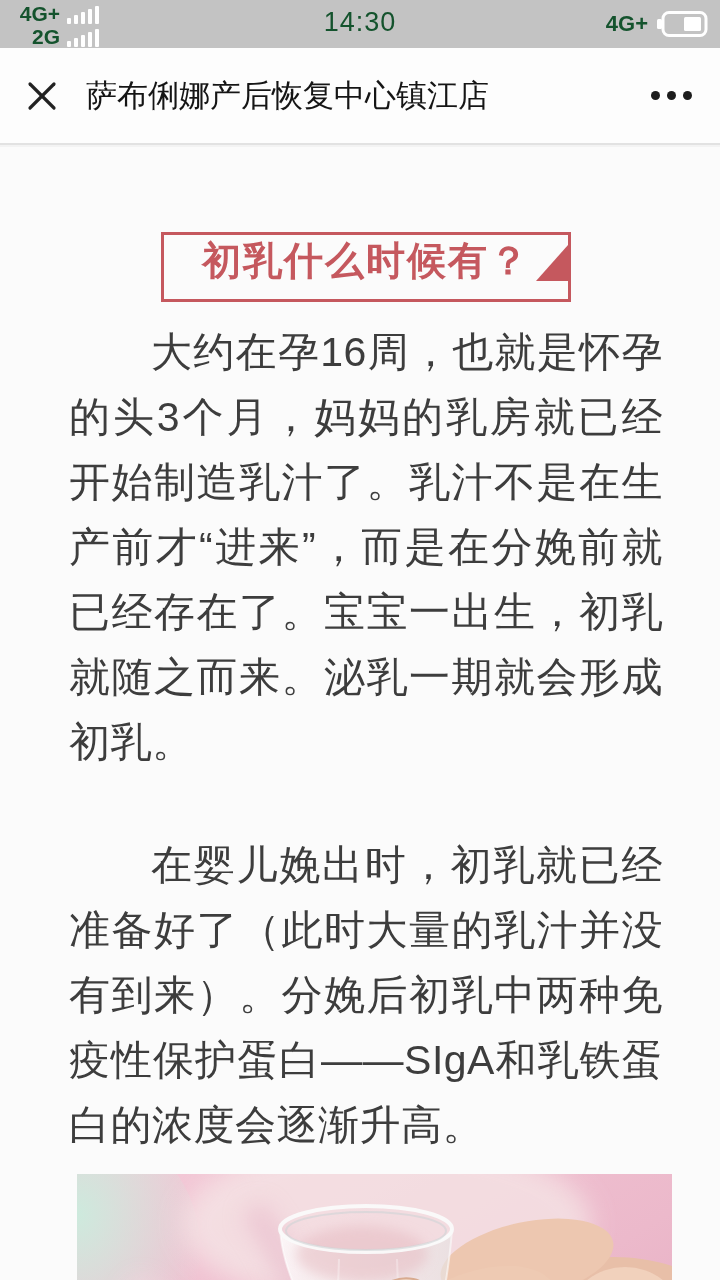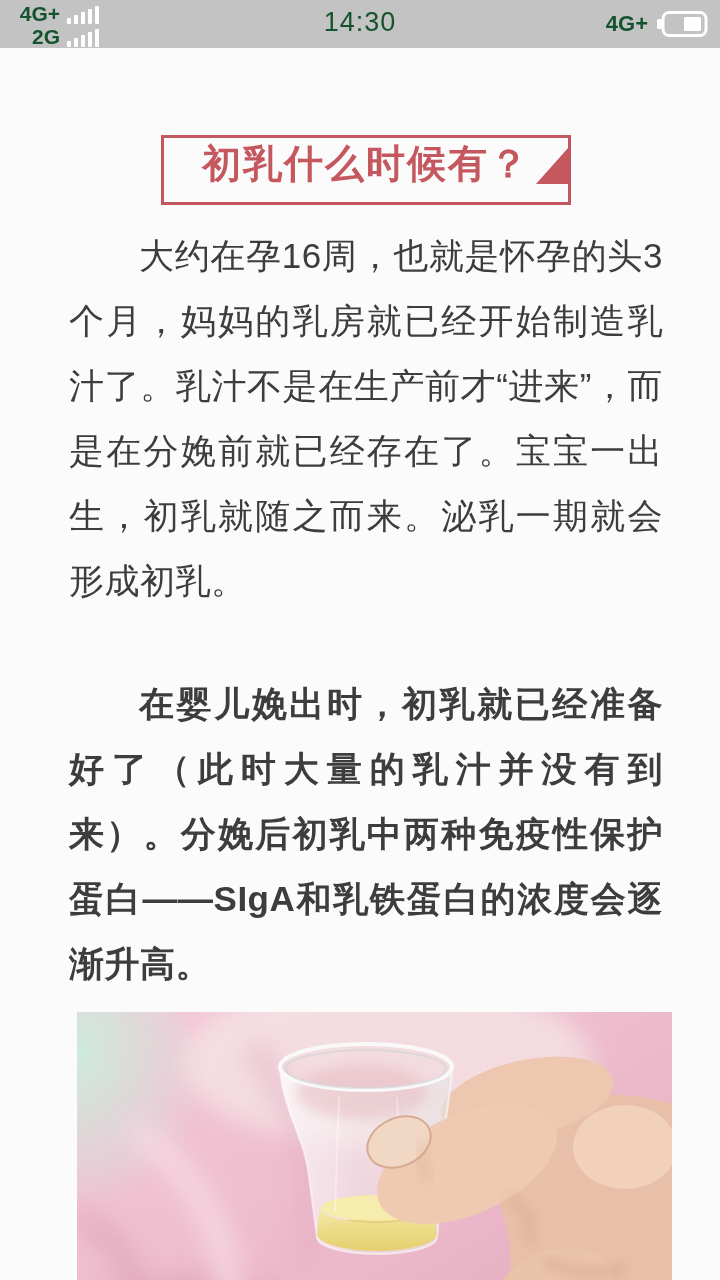--- a/index.html
+++ b/index.html
@@ -45,24 +45,24 @@
   }
   .heading-text{
     font-size:39px;font-weight:bold;color:#c5585e;letter-spacing:2px;
     transform:translateY(-6px);white-space:nowrap;
   }
   .corner-triangle{
     position:absolute;right:0;bottom:18px;width:32px;height:36px;background:#c5585e;
     clip-path:polygon(100% 0,100% 100%,0 100%);
   }
   .para{
-    margin:18px 57px 0 57px;font-size:35px;line-height:65px;color:#3d3d3d;
+    margin:18px 57px 0 57px;font-size:41px;line-height:65px;color:#3d3d3d;
     text-align:justify;text-indent:2em;letter-spacing:0.5px;
   }
-  .para + .para{margin-top:58px;font-weight:bold;}
+  .para + .para{margin-top:58px;}
 
   
   .photo{
     width:595px;height:365px;margin:16px 0 0 65px;position:relative;overflow:hidden;
     background:#ecb9cb;cursor:pointer;
   }
   .photo svg{display:block;}
 </style>
 </head>
 <body>
@@ -96,20 +96,36 @@
     <div class="sb-right">
       <span class="net">4G+</span>
       <svg width="52" height="28" viewBox="0 0 52 28">
         <rect x="1" y="9" width="5" height="10" rx="1.5" fill="#ffffff"></rect>
         <rect x="7" y="2.5" width="43" height="23" rx="6" fill="none" stroke="#ffffff" stroke-width="3"></rect>
         <rect x="28" y="7" width="17" height="14" rx="1.5" fill="#ffffff"></rect>
       </svg>
     </div>
   </div>
 
+  <div class="navbar">
+    <div class="nav-close">
+      <svg width="32" height="32" viewBox="0 0 32 32">
+        <line x1="4" y1="4" x2="28" y2="28" stroke="#222222" stroke-width="3.2" stroke-linecap="round"></line>
+        <line x1="28" y1="4" x2="4" y2="28" stroke="#222222" stroke-width="3.2" stroke-linecap="round"></line>
+      </svg>
+    </div>
+    <div class="nav-title">萨布俐娜产后恢复中心镇江店</div>
+    <div class="nav-more">
+      <span style="display:flex;">
+          <i></i>
+          <i></i>
+          <i></i>
+        </span>
+    </div>
+  </div>
 
   <div class="content">
 
     <div class="heading-box">
       <span class="heading-text">初乳什么时候有？</span>
       <span class="corner-triangle"></span>
     </div>
 
     <p class="para">大约在孕16周，也就是怀孕的头3个月，妈妈的乳房就已经开始制造乳汁了。乳汁不是在生产前才“进来”，而是在分娩前就已经存在了。宝宝一出生，初乳就随之而来。泌乳一期就会形成初乳。</p>
     <p class="para">在婴儿娩出时，初乳就已经准备好了（此时大量的乳汁并没有到来）。分娩后初乳中两种免疫性保护蛋白——SIgA和乳铁蛋白的浓度会逐渐升高。</p>

